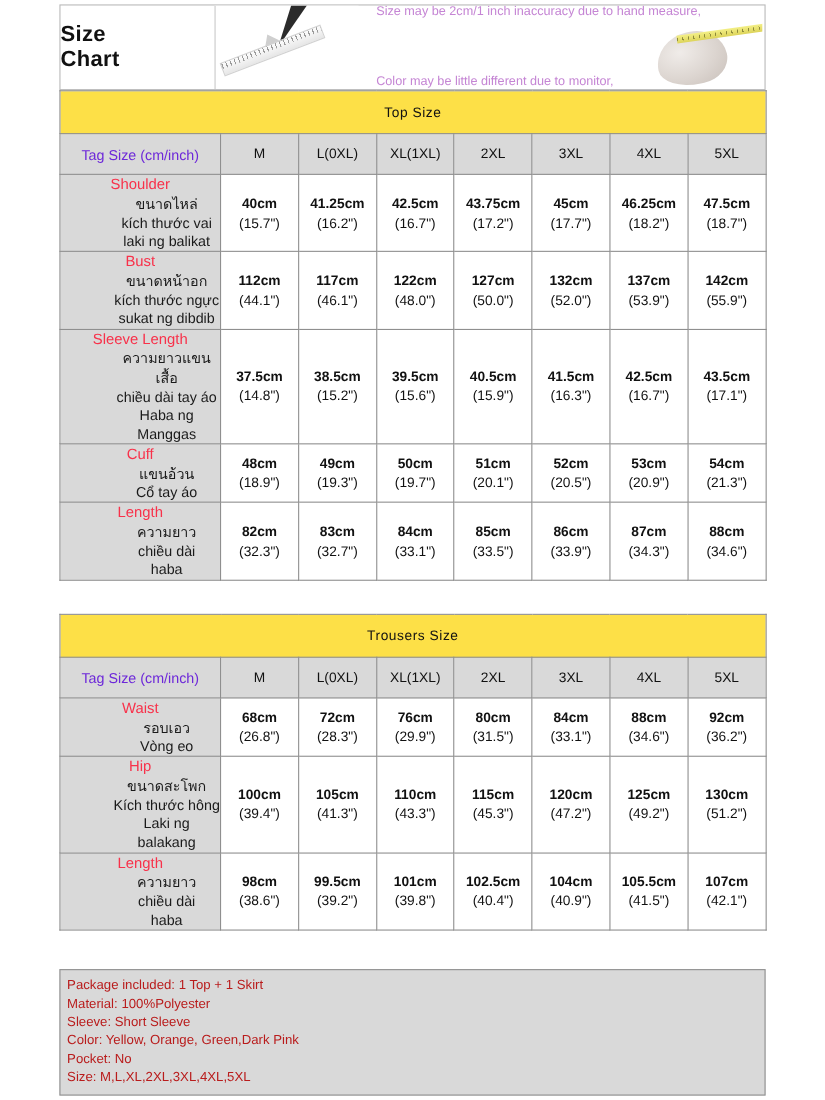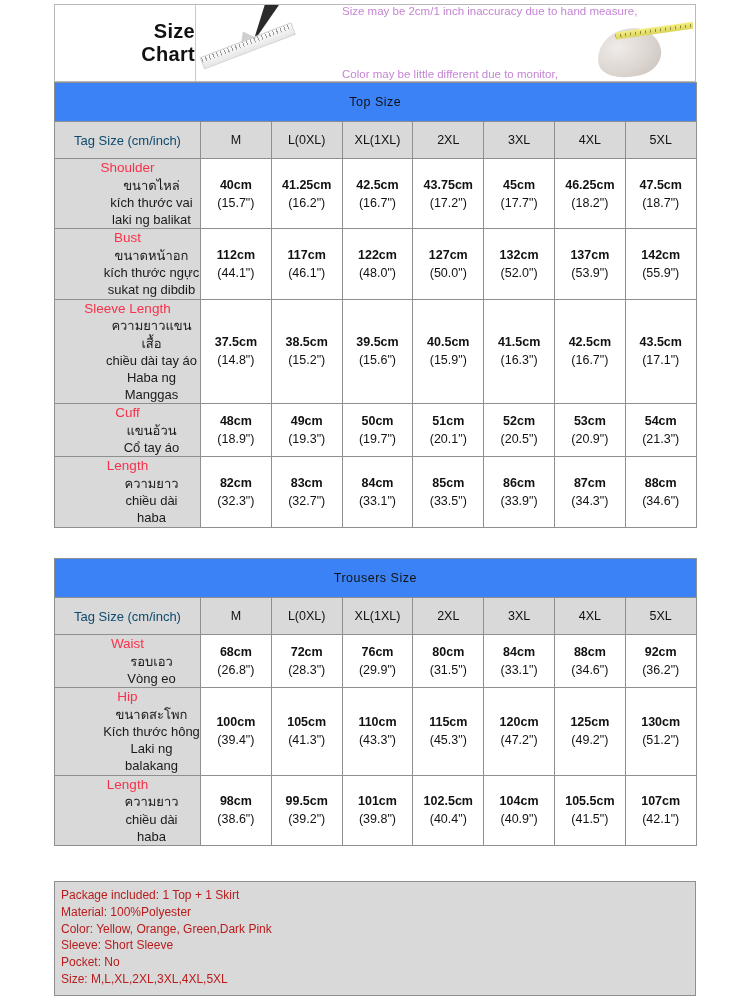--- a/index.html
+++ b/index.html
@@ -32,21 +32,21 @@
     border: 1px solid #b9b9b9;
     box-sizing: border-box;
     display: flex;
     align-items: stretch;
     overflow: hidden;
   }
   .banner-title {
     width: 140px;
     display: flex;
     flex-direction: column;
-    align-items: flex-end;
+    align-items: flex-start;
     justify-content: center;
     font-size: 20px;
     font-weight: bold;
     color: #111;
     line-height: 1.15;
     letter-spacing: .3px;
     flex: none;
   }
   .banner-pic {
     position: relative;
@@ -147,34 +147,34 @@
   }
   table.sizetable td, table.sizetable th {
     border: 1px solid #8f8f8f;
     text-align: center;
     vertical-align: middle;
     font-size: 12.5px;
     color: #111;
     padding: 0;
   }
   .section-title {
-    background: #3b82f6;
+    background: #fde047;
     font-size: 17px;
     font-weight: normal;
     color: #111;
     height: 38px;
     letter-spacing: .5px;
   }
   .col-head {
     background: #d9d9d9;
     height: 36px;
     font-size: 14px;
   }
   .col-head.tag {
-    color: #0c4a6e;
+    color: #6d28d9;
     font-size: 13px;
   }
   td.rowlabel {
     background: #d9d9d9;
     padding: 6px 2px;
     line-height: 1.32;
   }
   .lbl-en {
     color: #f8314a;
     font-size: 13.5px;
@@ -581,19 +581,19 @@
             <span class="cm">107cm</span>
             <span class="inch">(42.1")</span>
           </td>
         </tr>
       </tbody>
   </table>
 
   <div class="footer">
     <div>Package included: 1  Top + 1 Skirt</div>
     <div>Material: 100%Polyester</div>
+    <div>Sleeve: Short Sleeve</div>
     <div>Color: Yellow, Orange, Green,Dark Pink</div>
-    <div>Sleeve: Short Sleeve</div>
     <div>Pocket: No</div>
     <div>Size: M,L,XL,2XL,3XL,4XL,5XL</div>
   </div>
 
 </div>
 
 </body></html>

